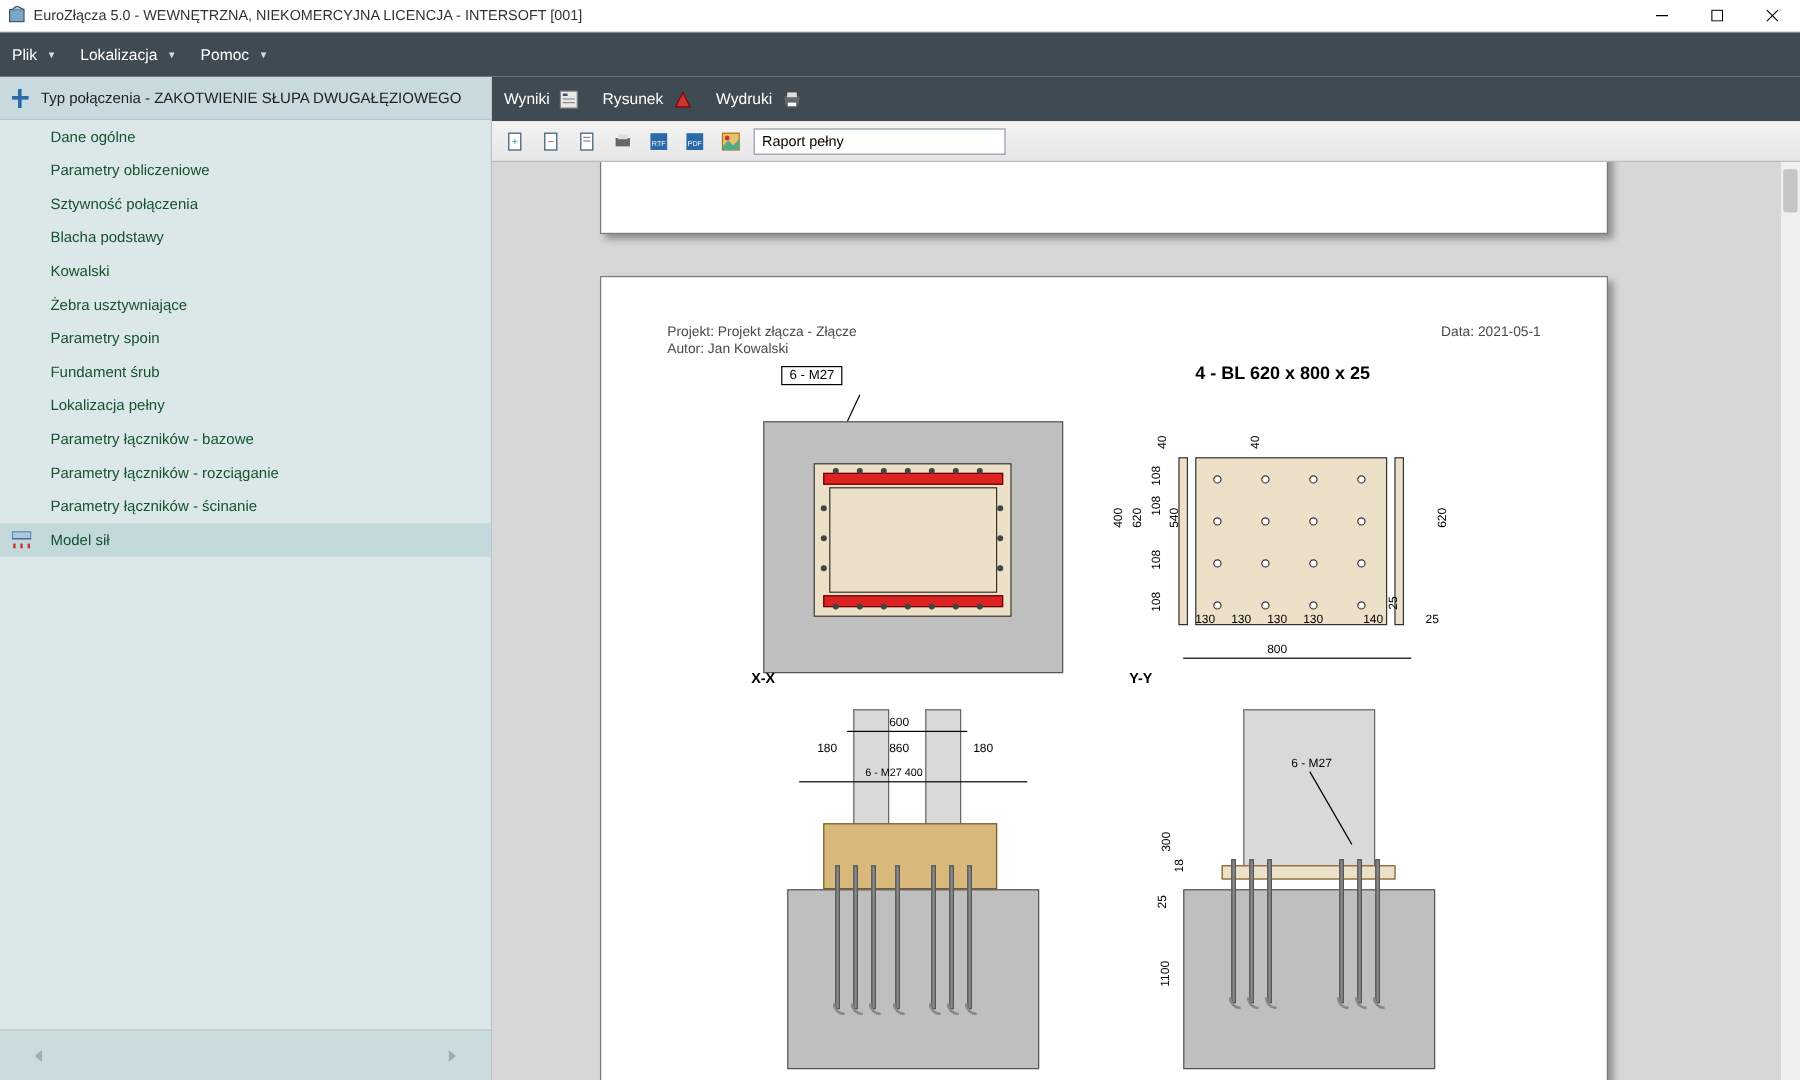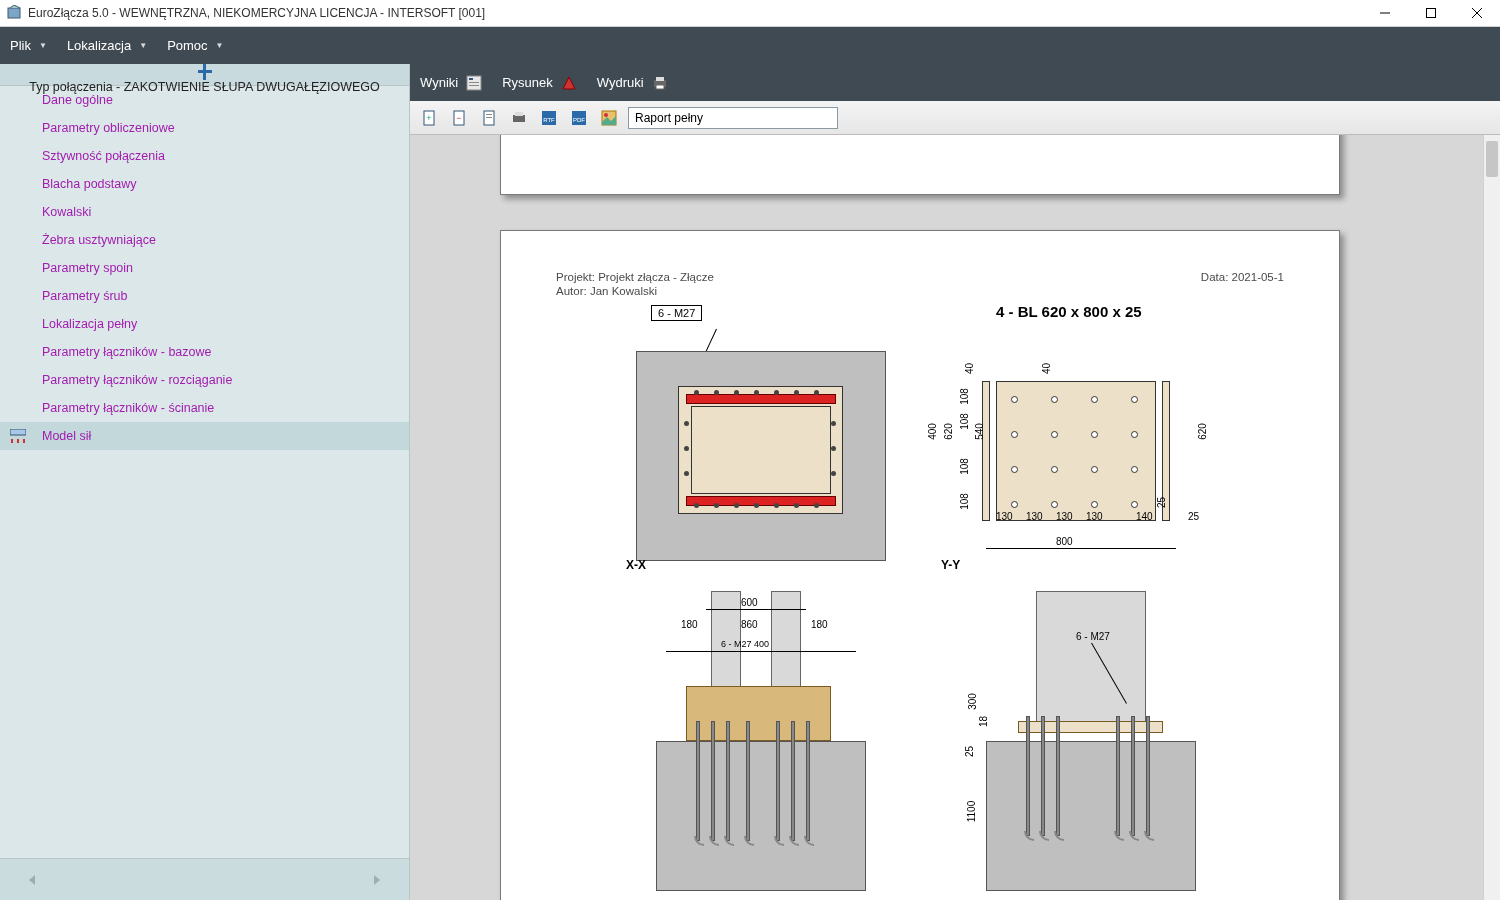--- a/index.html
+++ b/index.html
@@ -15,24 +15,24 @@
   .menubar { height: 37px; background: #3f4a52; display: flex; align-items: stretch; color: #fff; font-size: 13px; }
   .menubar .left { display: flex; align-items: center; }
   .menubar .menu-item { padding: 0 10px; display: flex; align-items: center; gap: 8px; height: 100%; }
   .menubar .menu-item .arrow { font-size: 8px; opacity: .8; }
 
   
   .main { flex: 1; display: flex; overflow: hidden; }
 
   
   .sidebar { width: 410px; background: #dce7e9; display: flex; flex-direction: column; border-right: 1px solid #b8c6c9; }
-  .side-header { background: #c8dadd; height: 22px; display: flex; align-items: center; padding: 0 10px; font-size: 12.5px; color: #222; border-bottom: 1px solid #b8c6c9; flex-direction: column; }
+  .side-header { background: #c8dadd; height: 36px; display: flex; align-items: center; padding: 0 10px; gap: 10px; font-size: 12.5px; color: #222; border-bottom: 1px solid #b8c6c9; }
   .side-header svg { flex-shrink: 0; }
   .side-list { flex: 1; overflow: auto; }
-  .side-item { height: 28px; display: flex; align-items: center; padding-left: 42px; font-size: 12.5px; color: #a21caf; cursor: pointer; }
+  .side-item { height: 28px; display: flex; align-items: center; padding-left: 42px; font-size: 12.5px; color: #14532d; cursor: pointer; }
   .side-item.selected { background: #c2d8db; }
   .side-item.icon-row { padding-left: 10px; gap: 16px; }
   .side-nav { height: 42px; background: #cbdcdf; display: flex; align-items: center; justify-content: space-between; padding: 0 20px; border-top: 1px solid #b8c6c9; }
   .side-nav .nav-btn { width: 24px; height: 24px; display: flex; align-items: center; justify-content: center; opacity: .35; }
 
   
   .rightpanel { flex: 1; display: flex; flex-direction: column; background: #d7d7d7; }
   .toolbar2 { height: 37px; background: #3f4a52; display: flex; align-items: center; color: #fff; font-size: 13px; }
   .toolbar2 .tb-item { padding: 0 10px; display: flex; align-items: center; gap: 8px; height: 100%; }
   .toolbar3 { height: 34px; background: linear-gradient(#f4f4f4,#e6e6e6); border-bottom: 1px solid #bcbcbc; display: flex; align-items: center; padding: 0 8px; gap: 8px; }
@@ -161,21 +161,21 @@
       <div class="side-item">
           <span>Kowalski</span>
         </div>
       <div class="side-item">
           <span>Żebra usztywniające</span>
         </div>
       <div class="side-item">
           <span>Parametry spoin</span>
         </div>
       <div class="side-item">
-          <span>Parametry śrub</span>
+          <span>Fundament śrub</span>
         </div>
       <div class="side-item">
           <span>Lokalizacja pełny</span>
         </div>
       <div class="side-item">
           <span>Parametry łączników - bazowe</span>
         </div>
       <div class="side-item">
           <span>Parametry łączników - rozciąganie</span>
         </div>

